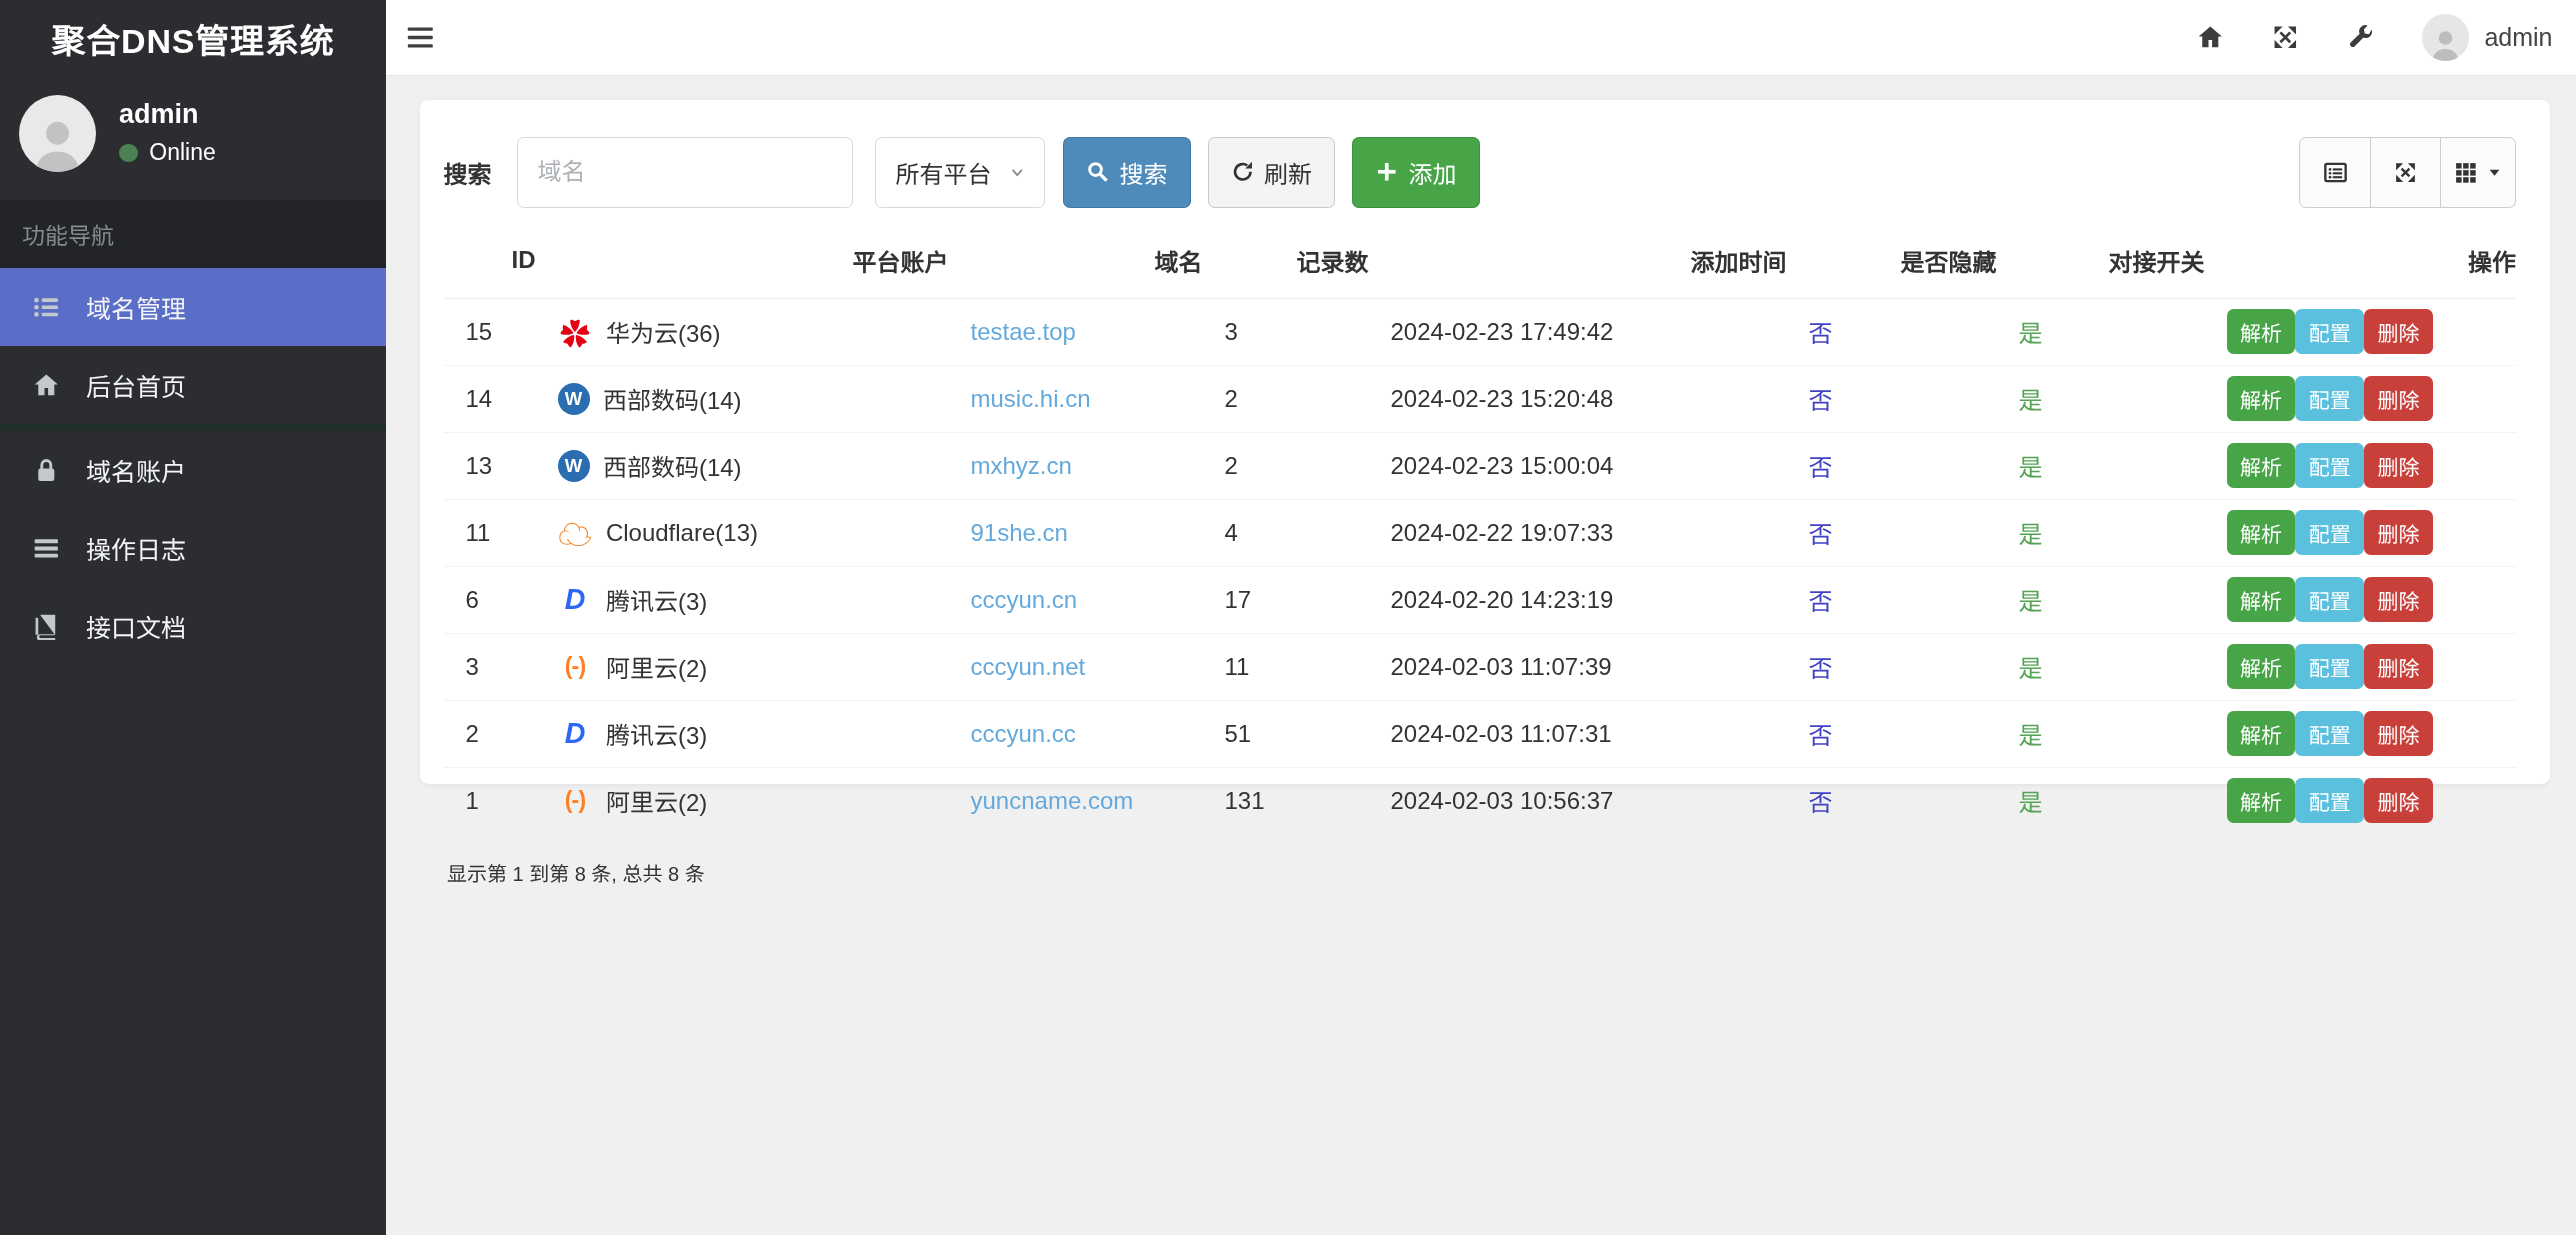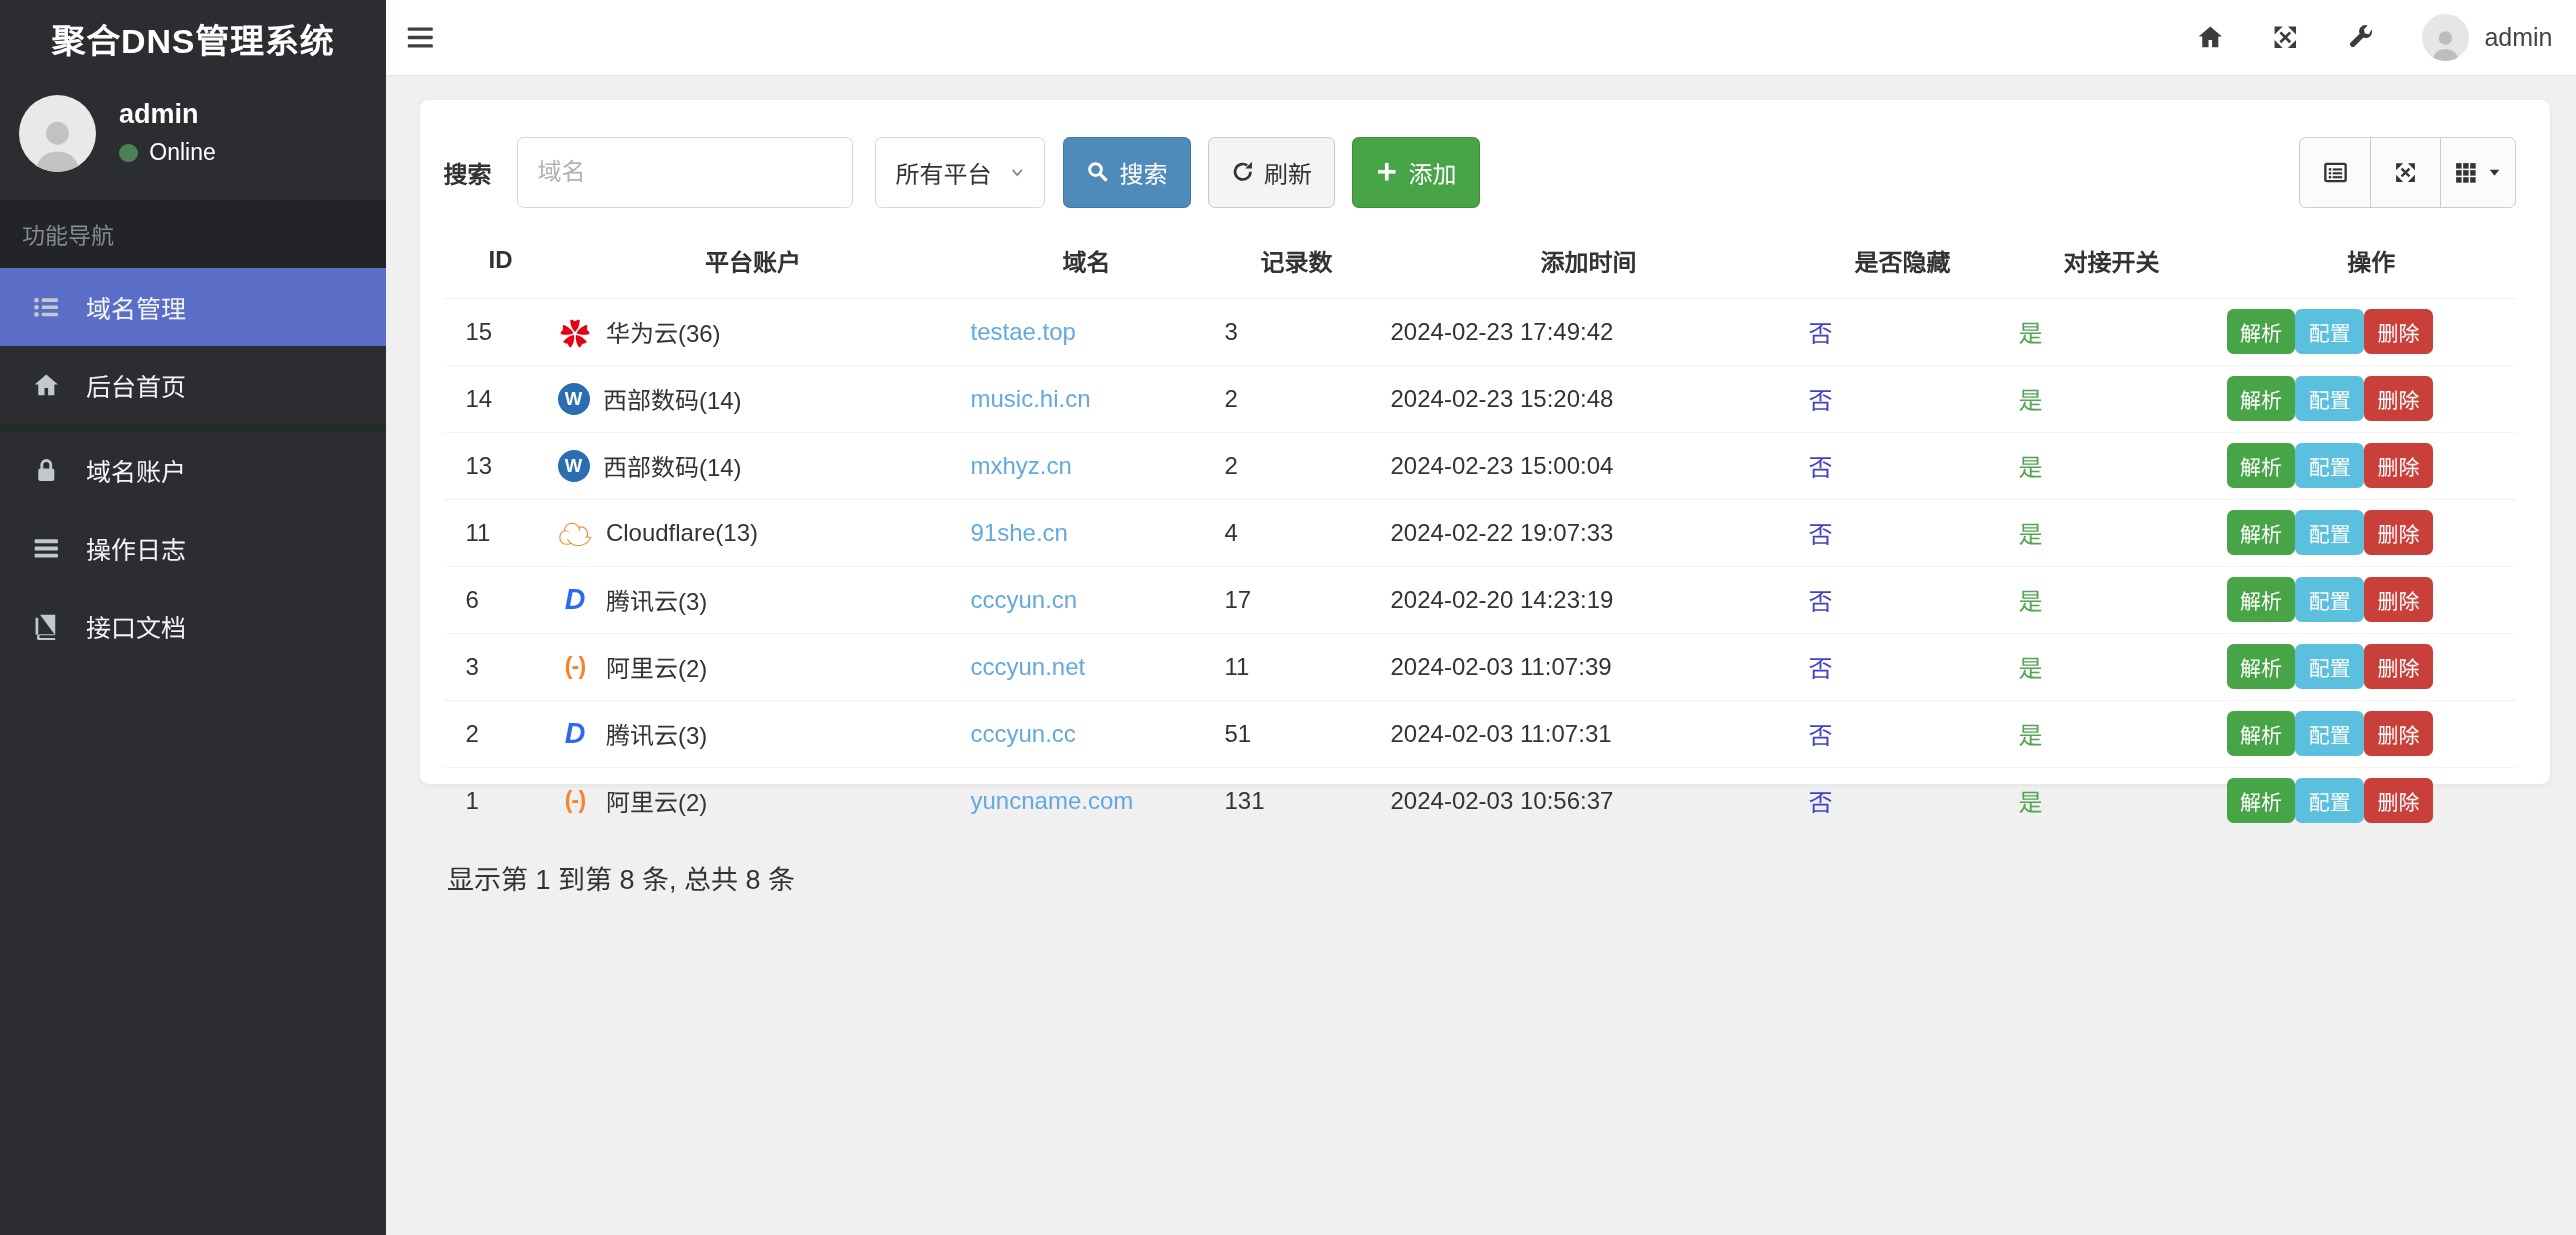--- a/index.html
+++ b/index.html
@@ -96,21 +96,21 @@
     display:inline-flex; align-items:center; justify-content:center; gap:8.4px;
     color:#333; cursor:pointer; margin-left:-1.7px; padding:0 11.8px;
   }
   .vbtn:first-child { border-radius:6.7px 0 0 6.7px; margin-left:0; }
   .vbtn:last-child { border-radius:0 6.7px 6.7px 0; }
   .vbtn svg { width:25px; height:25px; fill:currentColor; }
 
   
   table { width:100%; border-collapse:collapse; table-layout:fixed; margin-top:30px; }
   th {
-    font-size:24px; font-weight:bold; text-align:center; color:#333;
+    font-size:24px; font-weight:bold; text-align:right; color:#333;
     padding:5px 0 20px 22px; border-bottom:1.7px solid #eeeeee;
   }
   td {
     font-size:24px; color:#333; height:66px;
     padding:0 0 0 22px; border-bottom:1.7px solid #f3f3f3;
     white-space:nowrap; overflow:hidden;
   }
   .platform-cell { display:flex; align-items:center; gap:13.4px; height:66px; }
   .p-icon { width:35px; display:inline-flex; justify-content:center; align-items:center; flex-shrink:0; }
   .huawei-cloud-icon  { color:#e60012; font-size:30px; }
@@ -119,21 +119,21 @@
   .cloudflare-icon    { color:#f38020; font-size:34px; }
   .tencent-cloud-icon { color:#2d68f5; font-weight:bold; font-style:italic; font-size:28.6px; }
   .aliyun-icon        { color:#ff7f24; font-weight:bold; font-size:23px; letter-spacing:-0.8px; }
   .domain-link { color:#64a9dc; text-decoration:none; cursor:pointer; }
   .hidden-no  { color:#4141c6; cursor:pointer; }
   .switch-yes { color:#55a455; cursor:pointer; }
   .action-btn {
     height:45px; padding:0 13.4px; border:none; border-radius:6.7px; color:#fff;
     font-size:21px; margin-right:0; cursor:pointer; font-family:"Liberation Sans", sans-serif;
   }
-  .summary { margin-top:23.5px; font-size:27px; color:#333; padding-left:3.4px; }
+  .summary { margin-top:23.5px; font-size:20px; color:#333; padding-left:3.4px; }
 </style>
 </head>
 <body>
 
 <div class="layout">
 
   <aside class="sidebar">
     <div class="logo">聚合DNS管理系统</div>
 
     <div class="user-panel">

